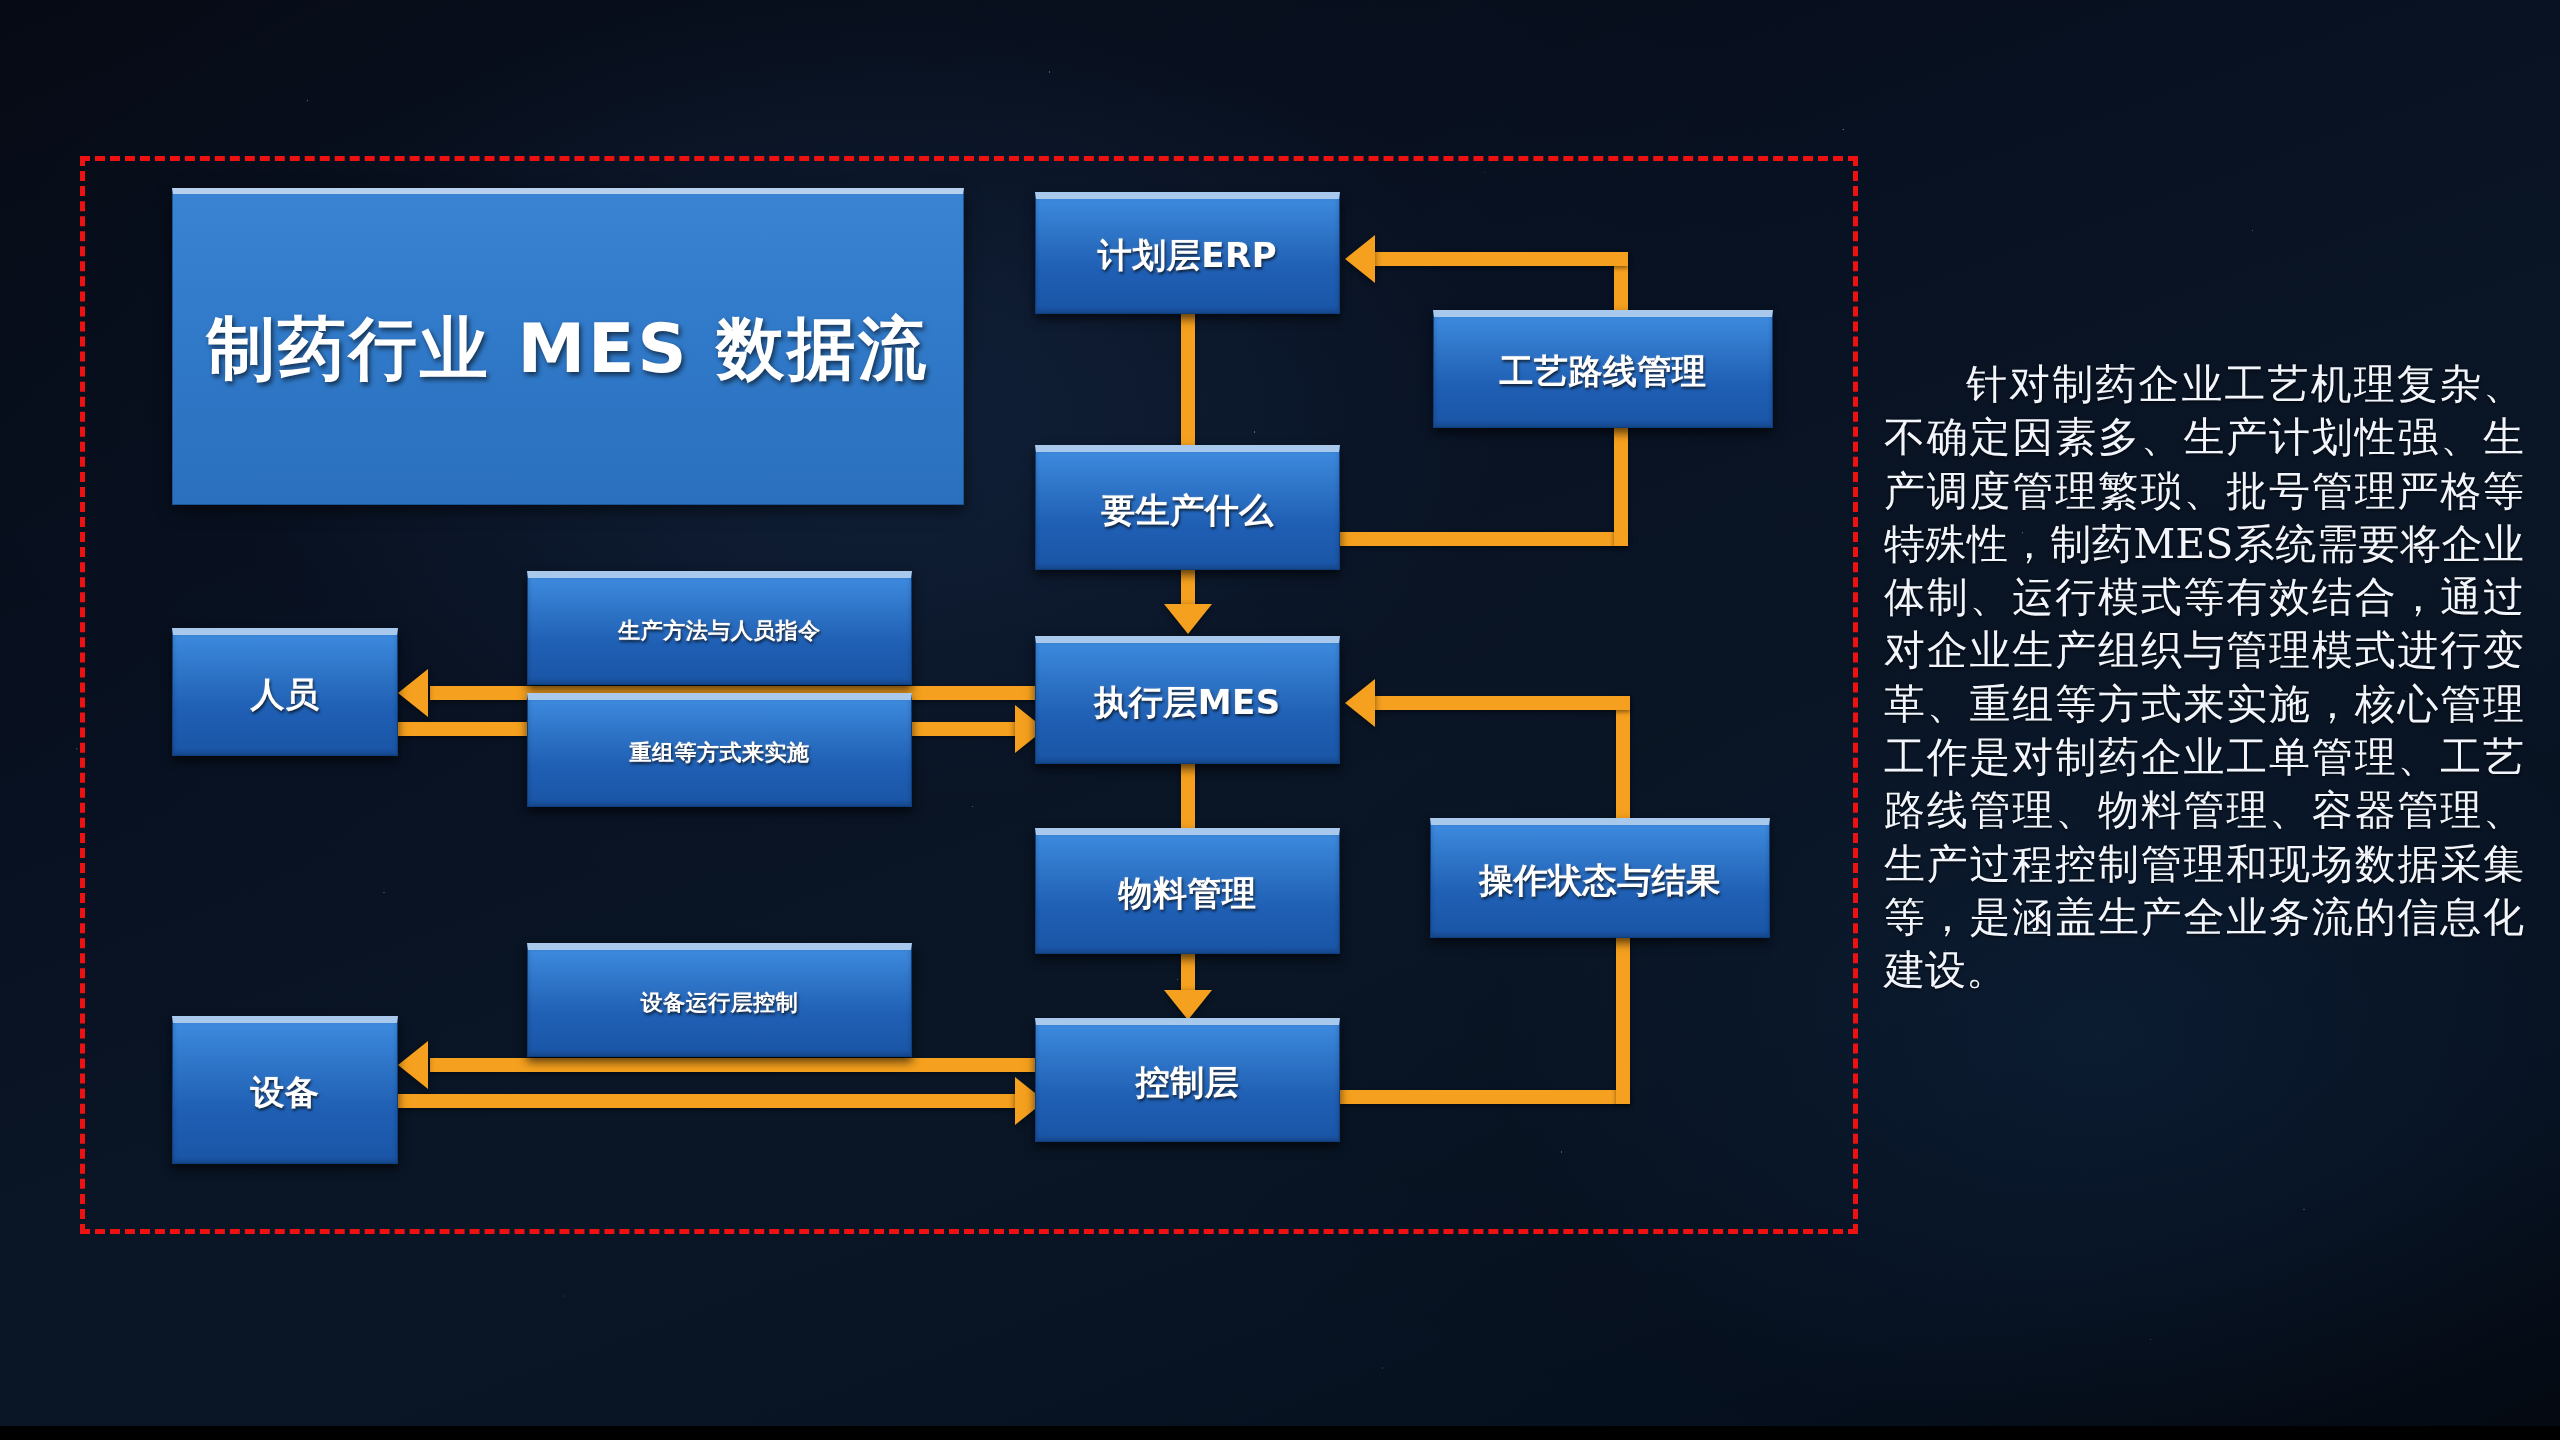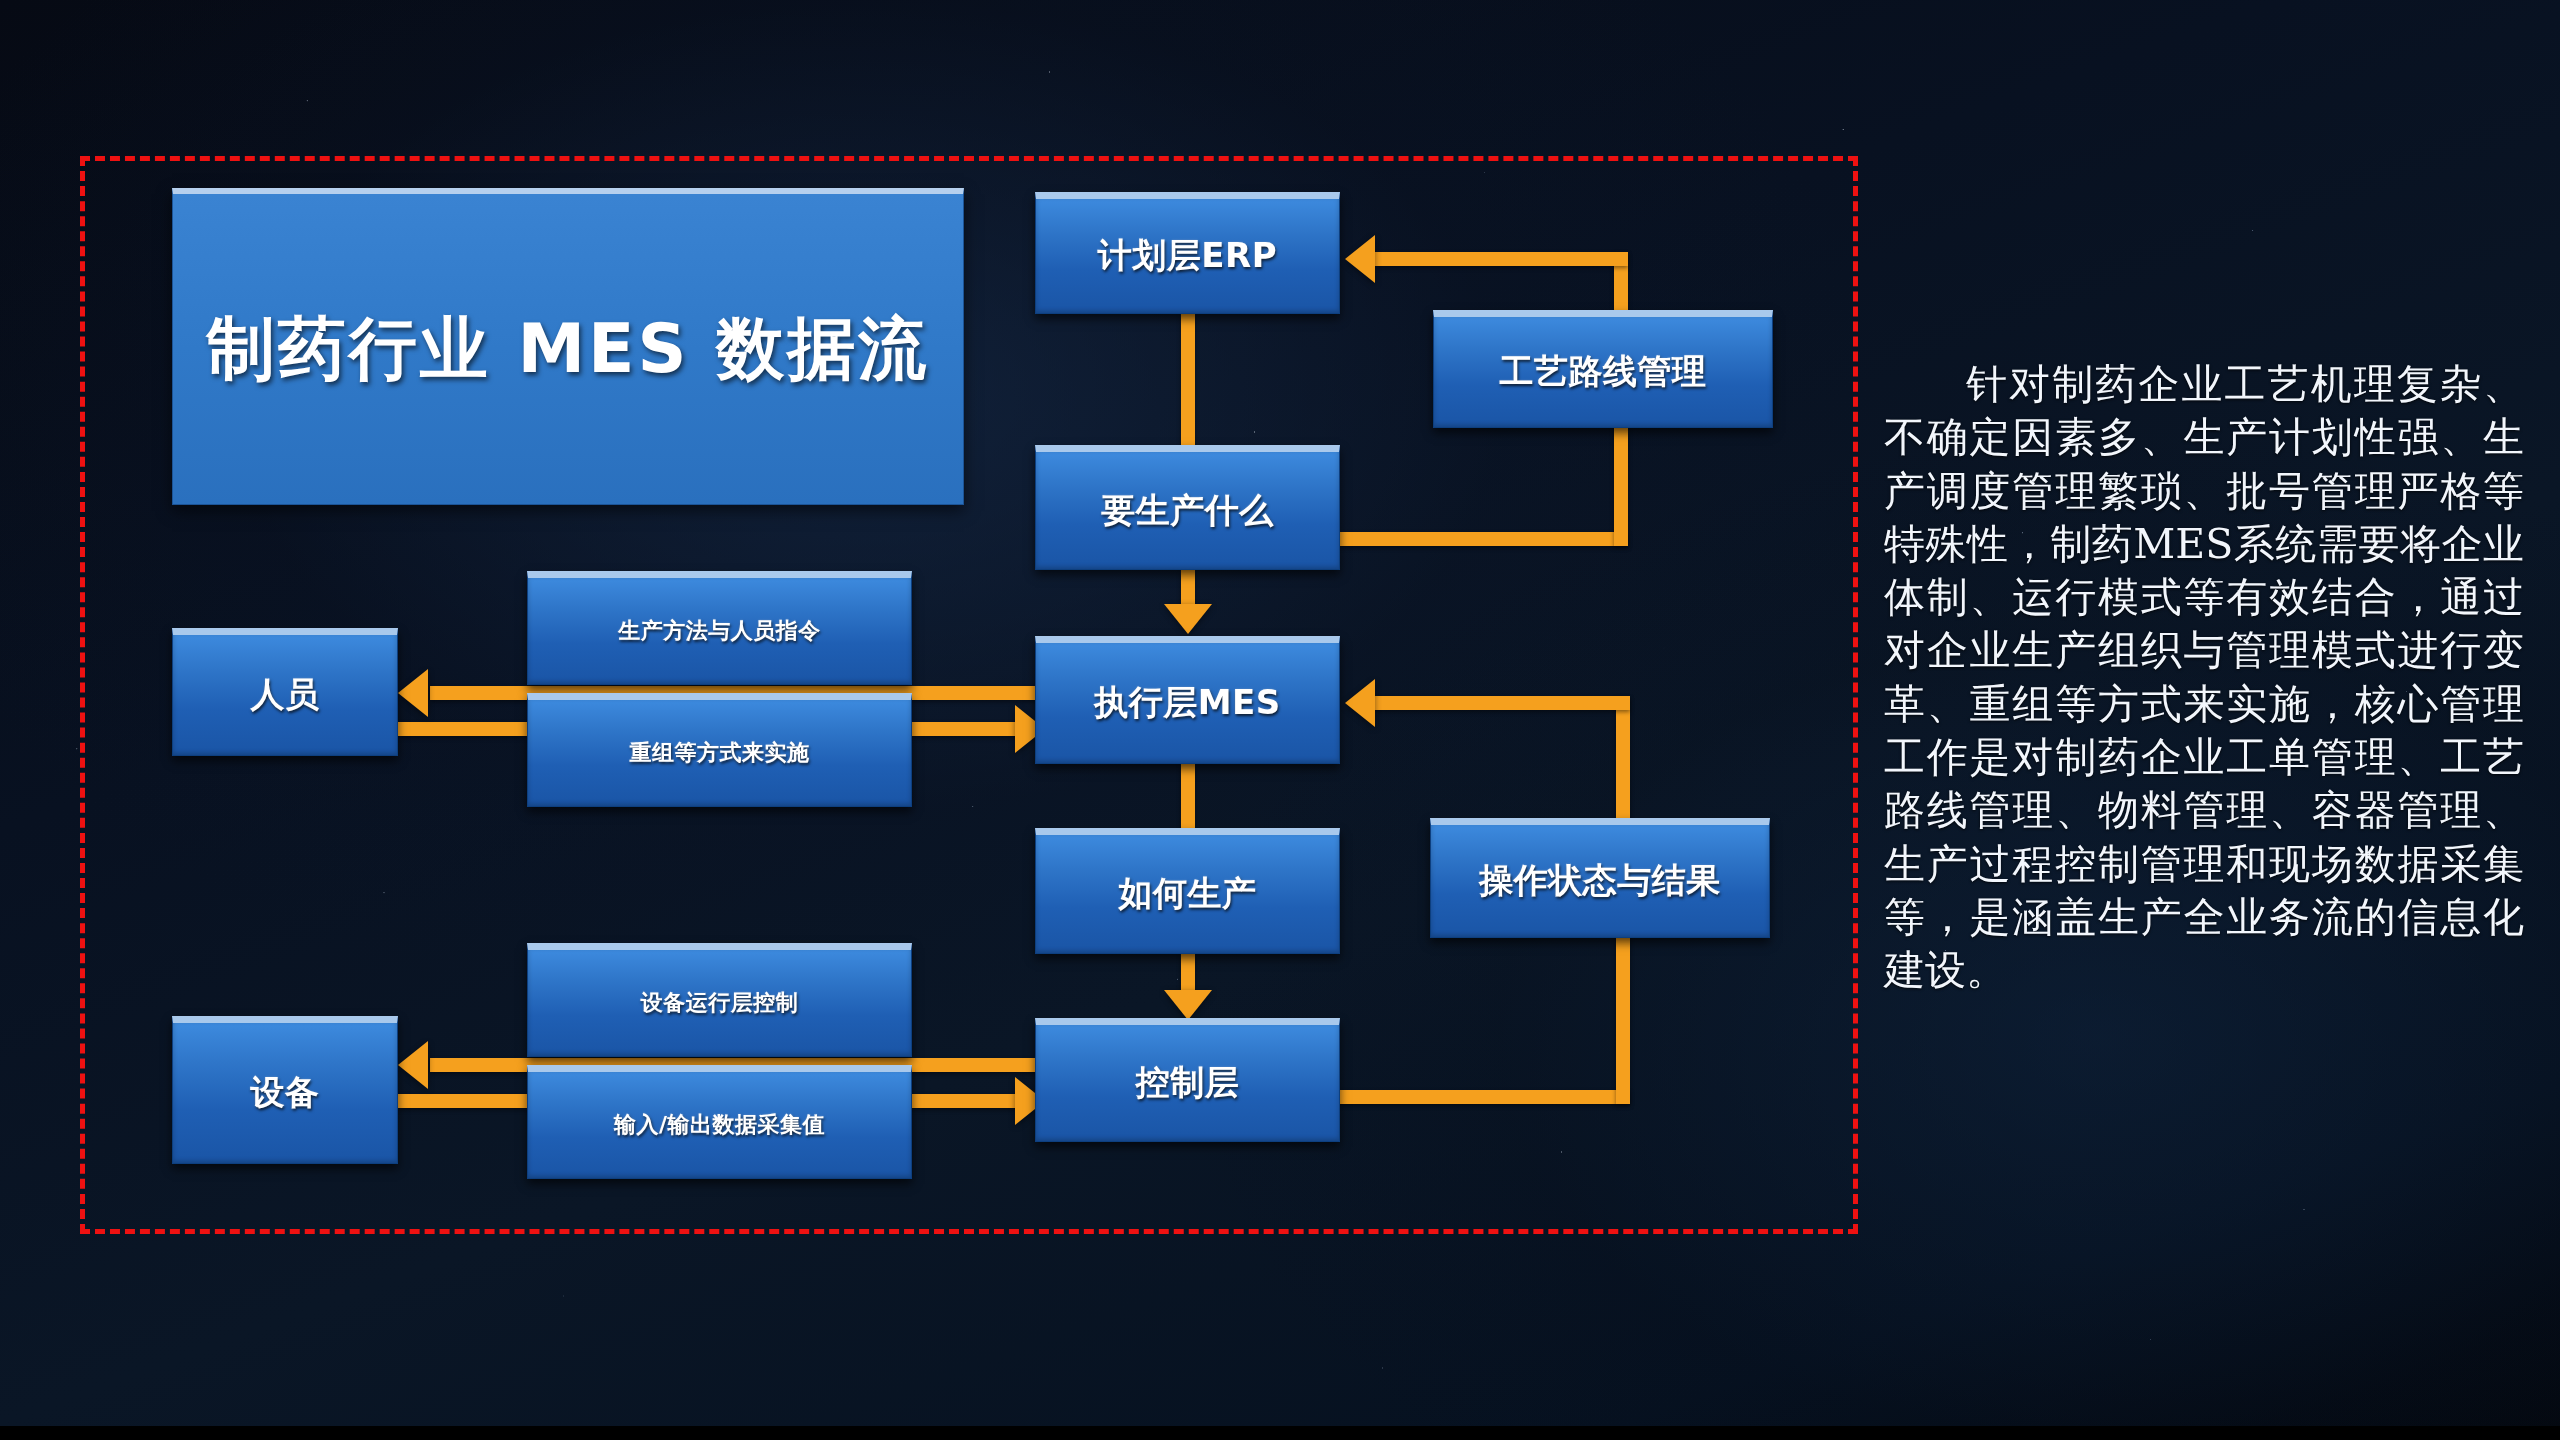--- a/index.html
+++ b/index.html
@@ -138,34 +138,33 @@
   <div id="titlecard">制药行业 MES 数据流</div>
 
   <div class="box node" style="left:1035px;top:192px;width:305px;height:122px;">计划层ERP</div>
 
   <div class="box node" style="left:1433px;top:310px;width:340px;height:118px;">工艺路线管理</div>
 
   <div class="box node" style="left:1035px;top:445px;width:305px;height:125px;">要生产什么</div>
 
   <div class="box node" style="left:1035px;top:636px;width:305px;height:128px;">执行层MES</div>
 
-  <div class="box node" style="left:1035px;top:828px;width:305px;height:126px;">如何生产</div>
+  <div class="box node" style="left:1035px;top:828px;width:305px;height:126px;">物料管理</div>
 
   <div class="box node" style="left:1430px;top:818px;width:340px;height:120px;">操作状态与结果</div>
 
   <div class="box node" style="left:1035px;top:1018px;width:305px;height:124px;">控制层</div>
 
   <div class="box node" style="left:172px;top:628px;width:226px;height:128px;">人员</div>
 
   <div class="box node" style="left:172px;top:1000px;width:226px;height:148px;margin-top:16px;">设备</div>
 
   <div class="box lbl" style="left:527px;top:571px;width:385px;height:114px;">生产方法与人员指令</div>
 
   <div class="box lbl" style="left:527px;top:693px;width:385px;height:114px;">重组等方式来实施</div>
 
   <div class="box lbl" style="left:527px;top:943px;width:385px;height:114px;">设备运行层控制</div>
 
-  <div class="box lbl" style="left:527px;top:1065px;width:385px;height:114px;">输入/输出数据采集值</div>
 
   <div id="para">针对制药企业工艺机理复杂、不确定因素多、生产计划性强、生产调度管理繁琐、批号管理严格等特殊性，制药MES系统需要将企业体制、运行模式等有效结合，通过对企业生产组织与管理模式进行变革、重组等方式来实施，核心管理工作是对制药企业工单管理、工艺路线管理、物料管理、容器管理、生产过程控制管理和现场数据采集等，是涵盖生产全业务流的信息化建设。</div>
 
   <div id="bottombar"></div>
 </div>
 
 </body></html>

